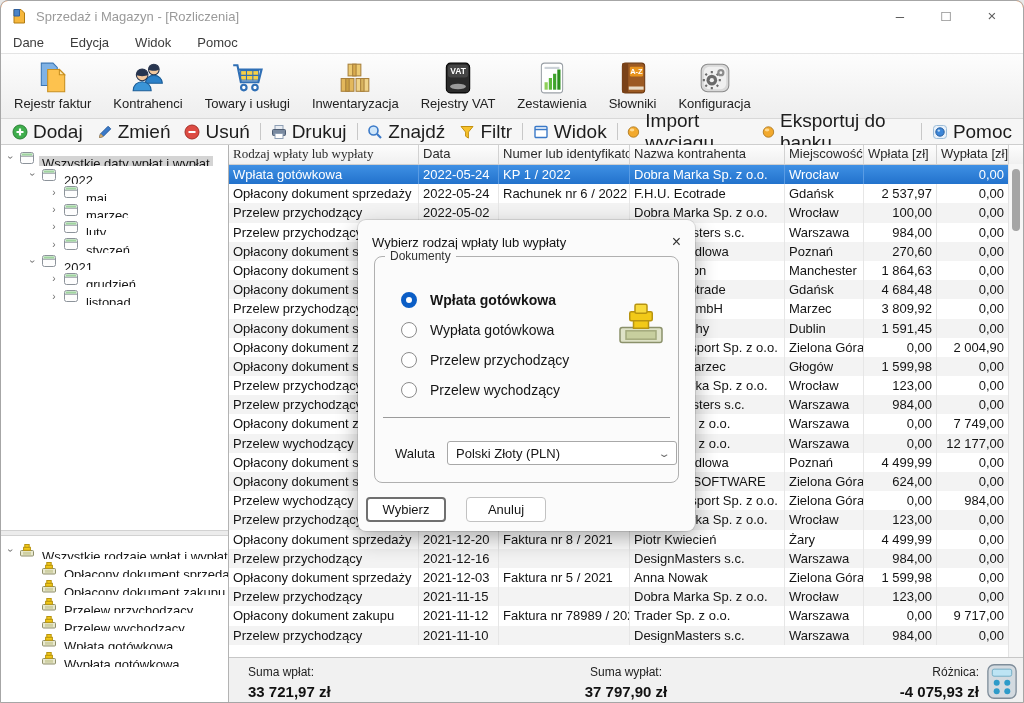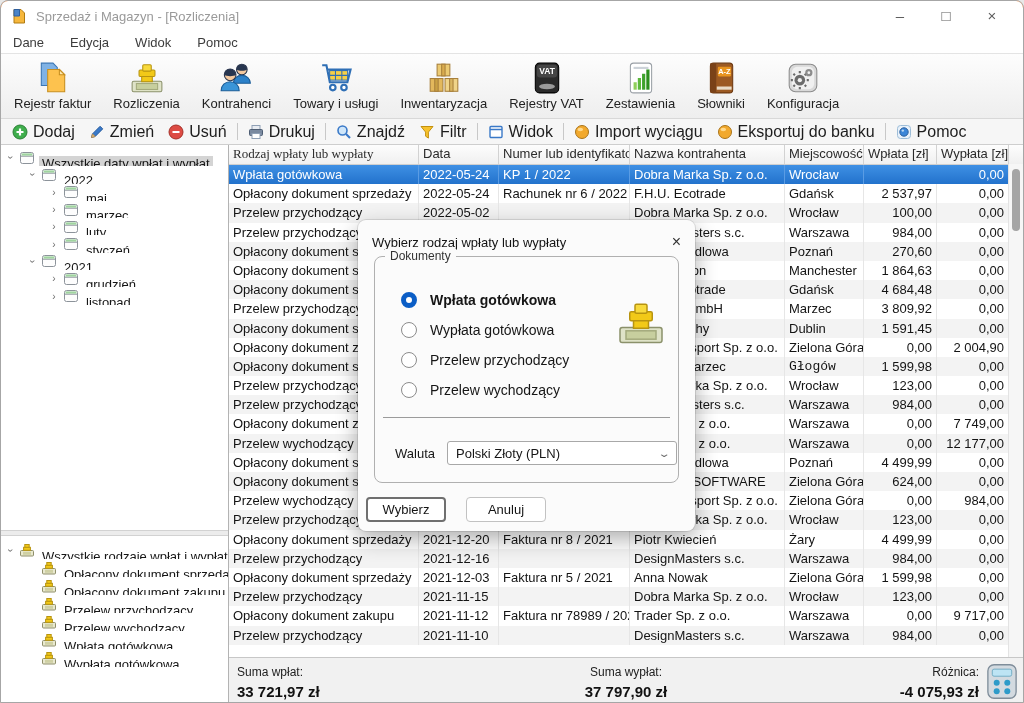--- a/index.html
+++ b/index.html
@@ -16,21 +16,21 @@
            color:#3c3c3c;border-bottom:1px solid #e4e4e4;background:#fff;}
   .menu-item{padding:0 8px;}
   
   .toolbar{height:64px;display:flex;align-items:center;padding:0 2px;background:linear-gradient(#fdfdfd,#eeeeee);
            border-bottom:1px solid #d8d8d8;}
   .tb-big{display:flex;flex-direction:column;align-items:center;justify-content:center;padding:1px 11px;font-size:13px;color:#222;}
   .tb-big .icon{width:34px;height:34px;margin-bottom:1px;}
   .icon svg{display:block;width:100%;height:100%;}
   
   .actionbar{height:25px;display:flex;align-items:center;padding:0 4px;background:#f6f6f6;
-             border-bottom:1px solid #cecece;font-size:16px;color:#1d1d1d;}
+             border-bottom:1px solid #cecece;font-size:19px;color:#1d1d1d;}
   .tb-small{display:flex;align-items:center;gap:5px;padding:0 7px;height:100%;}
   .tb-small .icon{width:16px;height:16px;}
   .tb-sep{width:1px;height:17px;background:#c8c8c8;margin:0 3px;}
   
   .content{display:flex;height:561px;}
   .leftpanel{width:228px;flex:0 0 228px;box-sizing:border-box;border-right:1px solid #b3b3b3;
              display:flex;flex-direction:column;background:#fff;overflow:hidden;}
   .tree-top{height:381px;overflow:hidden;padding-top:4px;}
   .splitter{height:4px;background:#ececec;border-top:1px solid #d2d2d2;border-bottom:1px solid #d2d2d2;}
   .tree-bottom{flex:1;overflow:hidden;padding-top:5px;}
@@ -55,21 +55,21 @@
   .tr.sel .td{border-right-color:#5a9ce4;}
   .td.num{text-align:right;}
   .vscroll{position:absolute;top:19px;right:0;bottom:6px;width:14px;background:#f6f6f6;border-left:1px solid #e3e3e3;}
   .vthumb{position:absolute;top:5px;left:3px;width:8px;height:62px;background:#a5a5a5;border-radius:4px;}
   
   .statusbar{height:48px;flex:0 0 48px;background:#f1f1f1;border-top:1px solid #c7c7c7;position:relative;
              font-size:12px;color:#222;}
   .ss{position:absolute;top:7px;}
   .ss .lab{font-size:12px;}
   .ss .val{font-size:15px;font-weight:bold;margin-top:4px;color:#111;}
-  .ss-left{left:8px;}
+  .ss-left{left:19px;}
   .ss-center{left:50%;transform:translateX(-50%);text-align:center;}
   .ss-right{right:44px;text-align:right;}
   .calc-icon{position:absolute;right:6px;top:5px;width:30px;height:37px;}
   
   .dialog{position:absolute;left:357px;top:219px;width:337px;height:311px;background:#fbfbfb;
           border-radius:8px;box-shadow:0 8px 22px rgba(0,0,0,.32),0 0 0 1px rgba(0,0,0,.10);z-index:9;}
   .dlg-title{height:28px;display:flex;align-items:center;padding:8px 14px 0;font-size:13px;color:#141414;}
   .dlg-close{margin-left:auto;font-size:16px;color:#333;line-height:16px;}
   .groupbox{position:absolute;left:16px;right:16px;top:36px;height:225px;border:1px solid #b0b0b0;border-radius:8px;}
   .gb-legend{position:absolute;top:-8px;left:10px;background:#fbfbfb;padding:0 5px;font-size:12px;color:#333;}
@@ -123,32 +123,20 @@
             <path d="M5 2h11l4 4v17H5z" fill="#7fb2e5" stroke="#3a76b5"></path>
             <path d="M11 8h11l5 5v16H11z" fill="#fdc24e" stroke="#c78f1f"></path>
             <path d="M22 8l5 5h-5z" fill="#fde8b0" stroke="#c78f1f"></path>
           </svg>
         </span>
         <span>Rejestr faktur</span>
       </div>
       <div class="tb-big">
         <span class="icon">
           <svg viewBox="0 0 32 32">
-            <rect x="2" y="19" width="28" height="10" rx="1.5" fill="#dfe3c8" stroke="#8b916b"></rect>
-            <rect x="6" y="21.2" width="20" height="5.6" fill="#c7cf9e" stroke="#a3aa7c"></rect>
-            <rect x="11" y="13.5" width="10" height="6" fill="#f2c918" stroke="#b89410"></rect>
-            <rect x="8.5" y="8.5" width="15" height="6" rx="1" fill="#f2c918" stroke="#b89410"></rect>
-            <rect x="12" y="3.5" width="8" height="6" rx="1" fill="#f8da3c" stroke="#b89410"></rect>
-          </svg>
-        </span>
-        <span>Rozliczenia</span>
-      </div>
-      <div class="tb-big">
-        <span class="icon">
-          <svg viewBox="0 0 32 32">
             <circle cx="21.5" cy="8" r="5" fill="#f3c89e" stroke="#27354f"></circle>
             <path d="M16.5 8a5 5 0 0 1 10 0c-2 1.6-8 1.6-10 0z" fill="#27354f"></path>
             <path d="M13.5 21c0-4.5 3.6-7.5 8-7.5s8 3 8 7.5z" fill="#2c81c9" stroke="#1c5d97"></path>
             <circle cx="10.5" cy="13" r="5.5" fill="#f3c89e" stroke="#27354f"></circle>
             <path d="M5 13a5.5 5.5 0 0 1 11 0c-2.2 1.8-8.8 1.8-11 0z" fill="#27354f"></path>
             <path d="M2 28c0-5 3.8-8.5 8.5-8.5S19 23 19 28z" fill="#3a95d8" stroke="#1c5d97"></path>
           </svg>
         </span>
         <span>Kontrahenci</span>
       </div>
@@ -621,21 +609,21 @@
             <div class="td" style="width: 155px;">Import-Eksport Sp. z o.o.</div>
             <div class="td" style="width: 79px;">Zielona Góra</div>
             <div class="td num" style="width: 73px;">0,00</div>
             <div class="td num" style="width: 72px;">2 004,90</div>
           </div>
           <div class="tr alt">
             <div class="td" style="width: 190px;">Opłacony dokument sprzedaży</div>
             <div class="td" style="width: 80px;"></div>
             <div class="td" style="width: 131px;"></div>
             <div class="td" style="width: 155px;">Mariusz Marzec</div>
-            <div class="td" style="width: 79px; font-family: Liberation Mono, monospace;">Głogów</div>
+            <div class="td" style="width: 79px;">Głogów</div>
             <div class="td num" style="width: 73px;">1 599,98</div>
             <div class="td num" style="width: 72px;">0,00</div>
           </div>
           <div class="tr">
             <div class="td" style="width: 190px;">Przelew przychodzący</div>
             <div class="td" style="width: 80px;"></div>
             <div class="td" style="width: 131px;"></div>
             <div class="td" style="width: 155px;">Dobra Marka Sp. z o.o.</div>
             <div class="td" style="width: 79px;">Wrocław</div>
             <div class="td num" style="width: 73px;">123,00</div>

